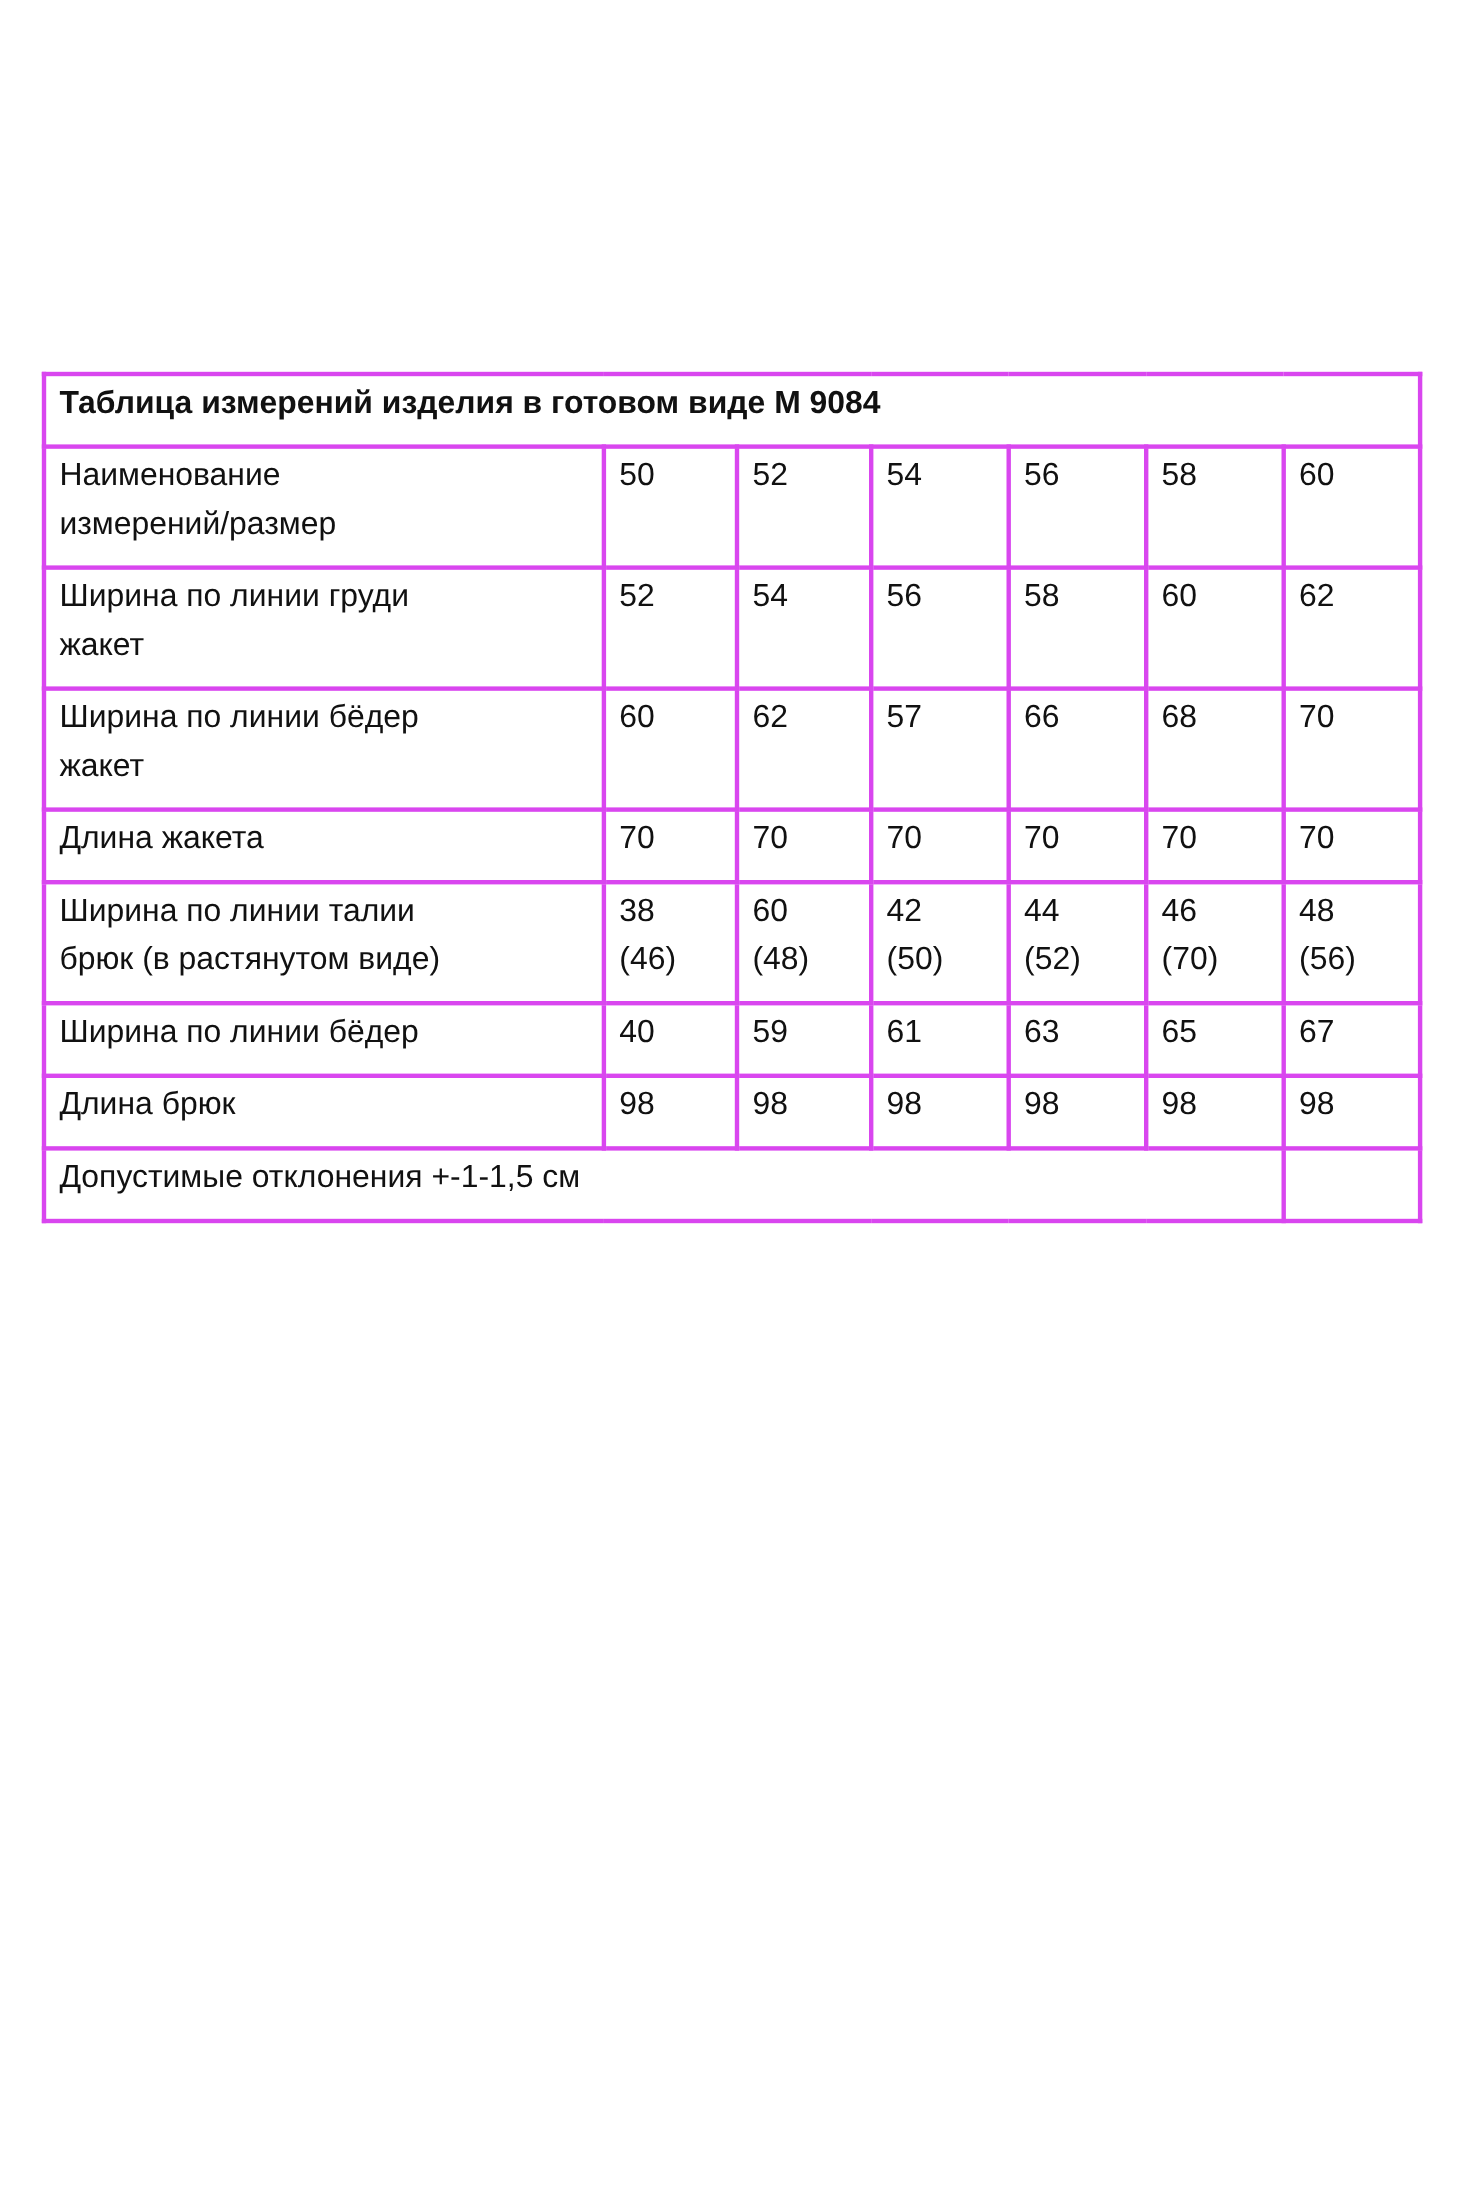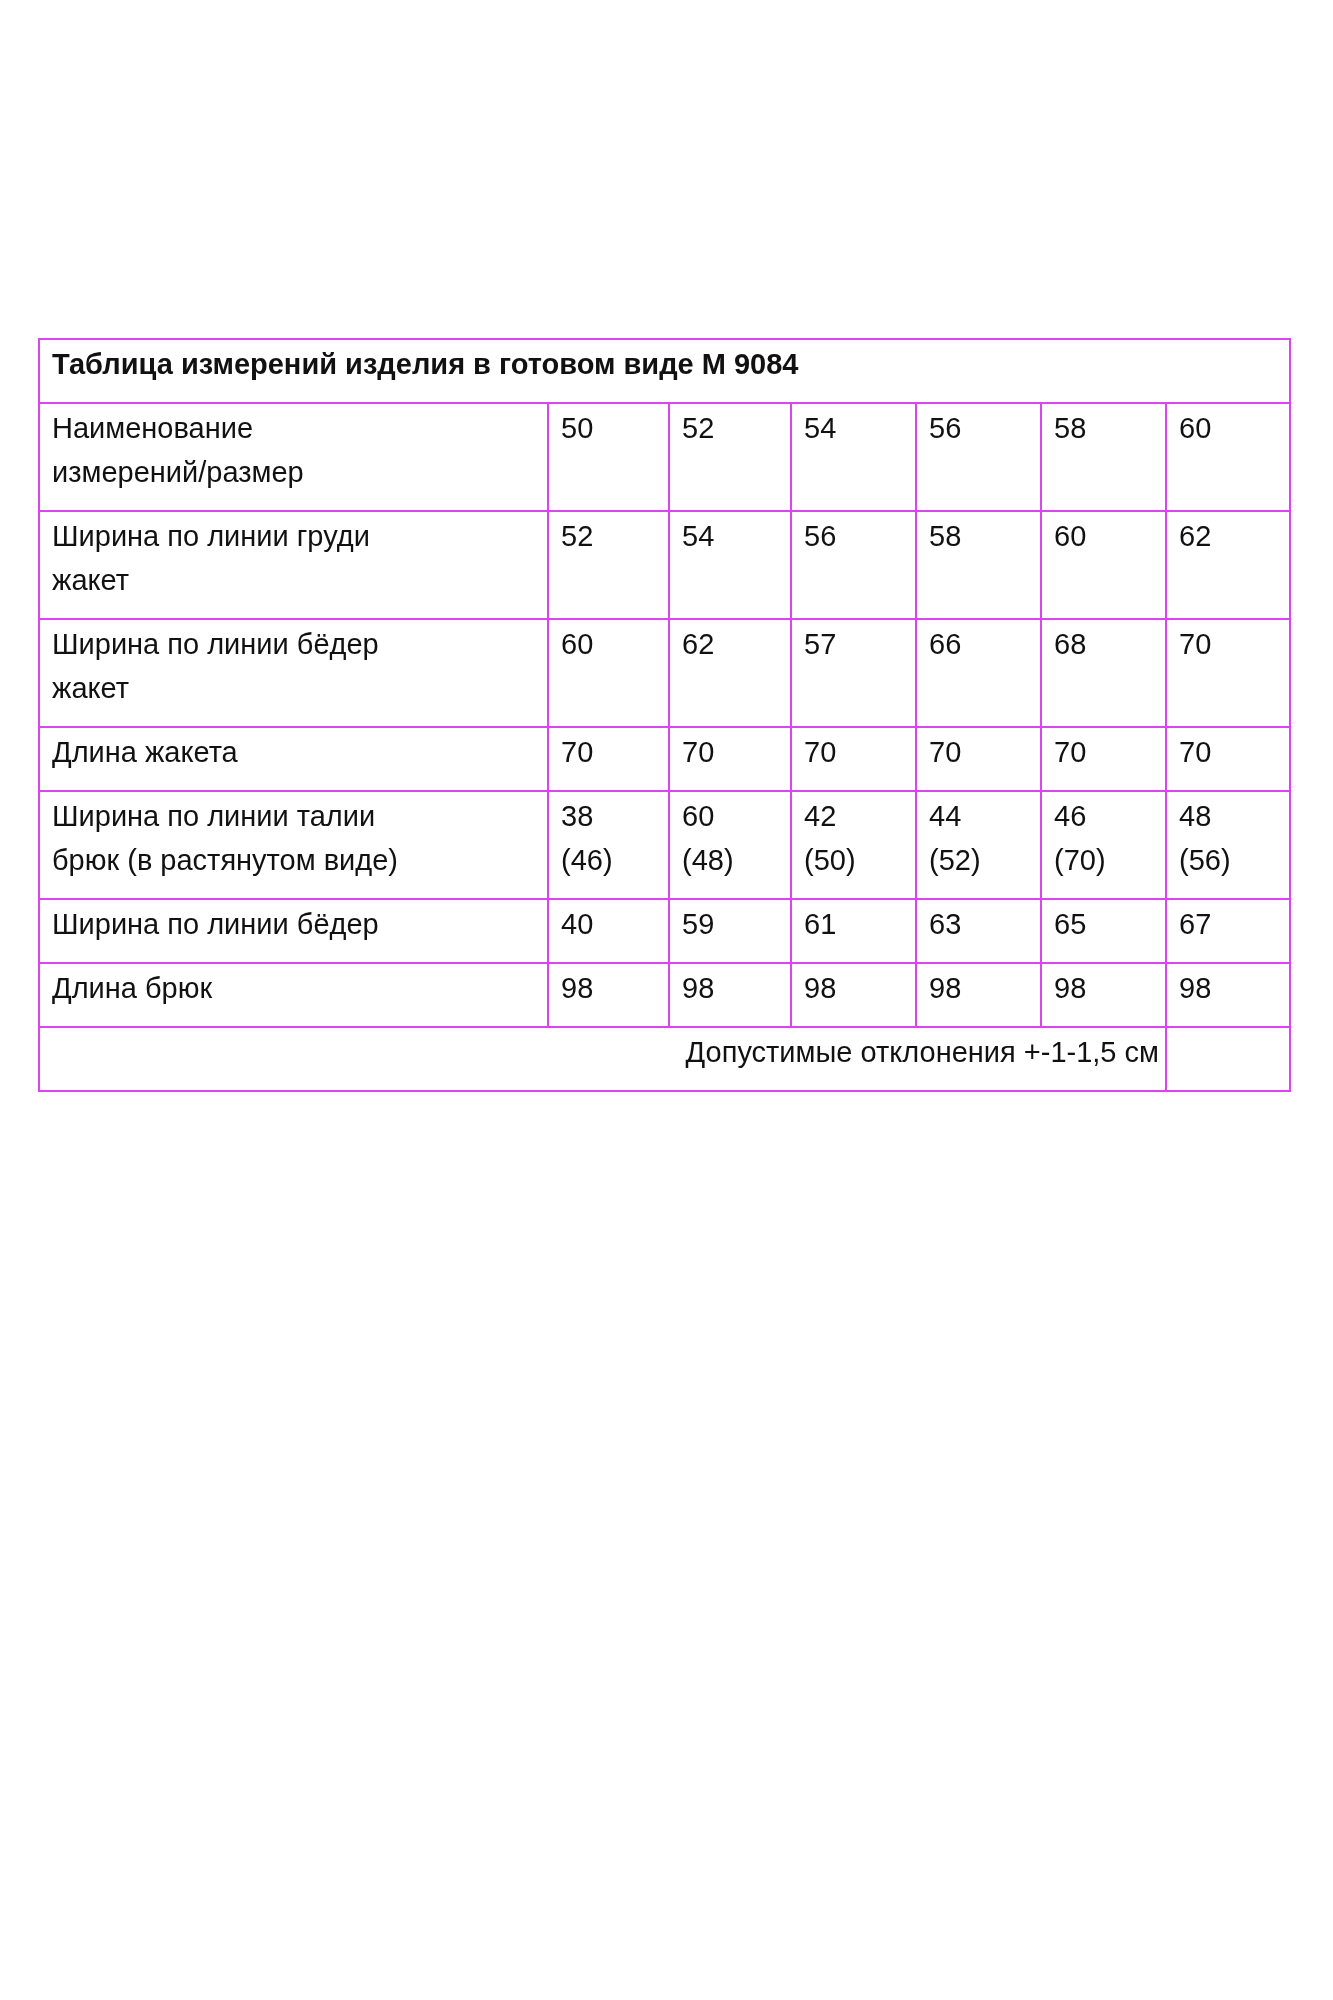--- a/index.html
+++ b/index.html
@@ -16,38 +16,37 @@
   }
   .meas-table {
     position: absolute;
     left: 38px;
     top: 338px;
     width: 1251px;
     border-collapse: collapse;
     table-layout: fixed;
   }
   .meas-table td {
-    border: 2px solid #d946ef;
+    border: 4px solid #d946ef;
     vertical-align: top;
     padding: 2px 6px 16px 12px;
     font-size: 29px;
     line-height: 44px;
     white-space: pre-line;
     overflow: hidden;
   }
   .title-cell {
     font-weight: bold;
     line-height: 42px;
   }
   .header-cell {
     font-weight: normal;
   }
   .footer-cell {
     line-height: 40px;
-    text-align: right;
   }
 </style>
 </head>
 <body>
 
 <table class="meas-table">
   <colgroup>
     <col style="width:509px">
     <col style="width:121px">
     <col style="width:122px">

